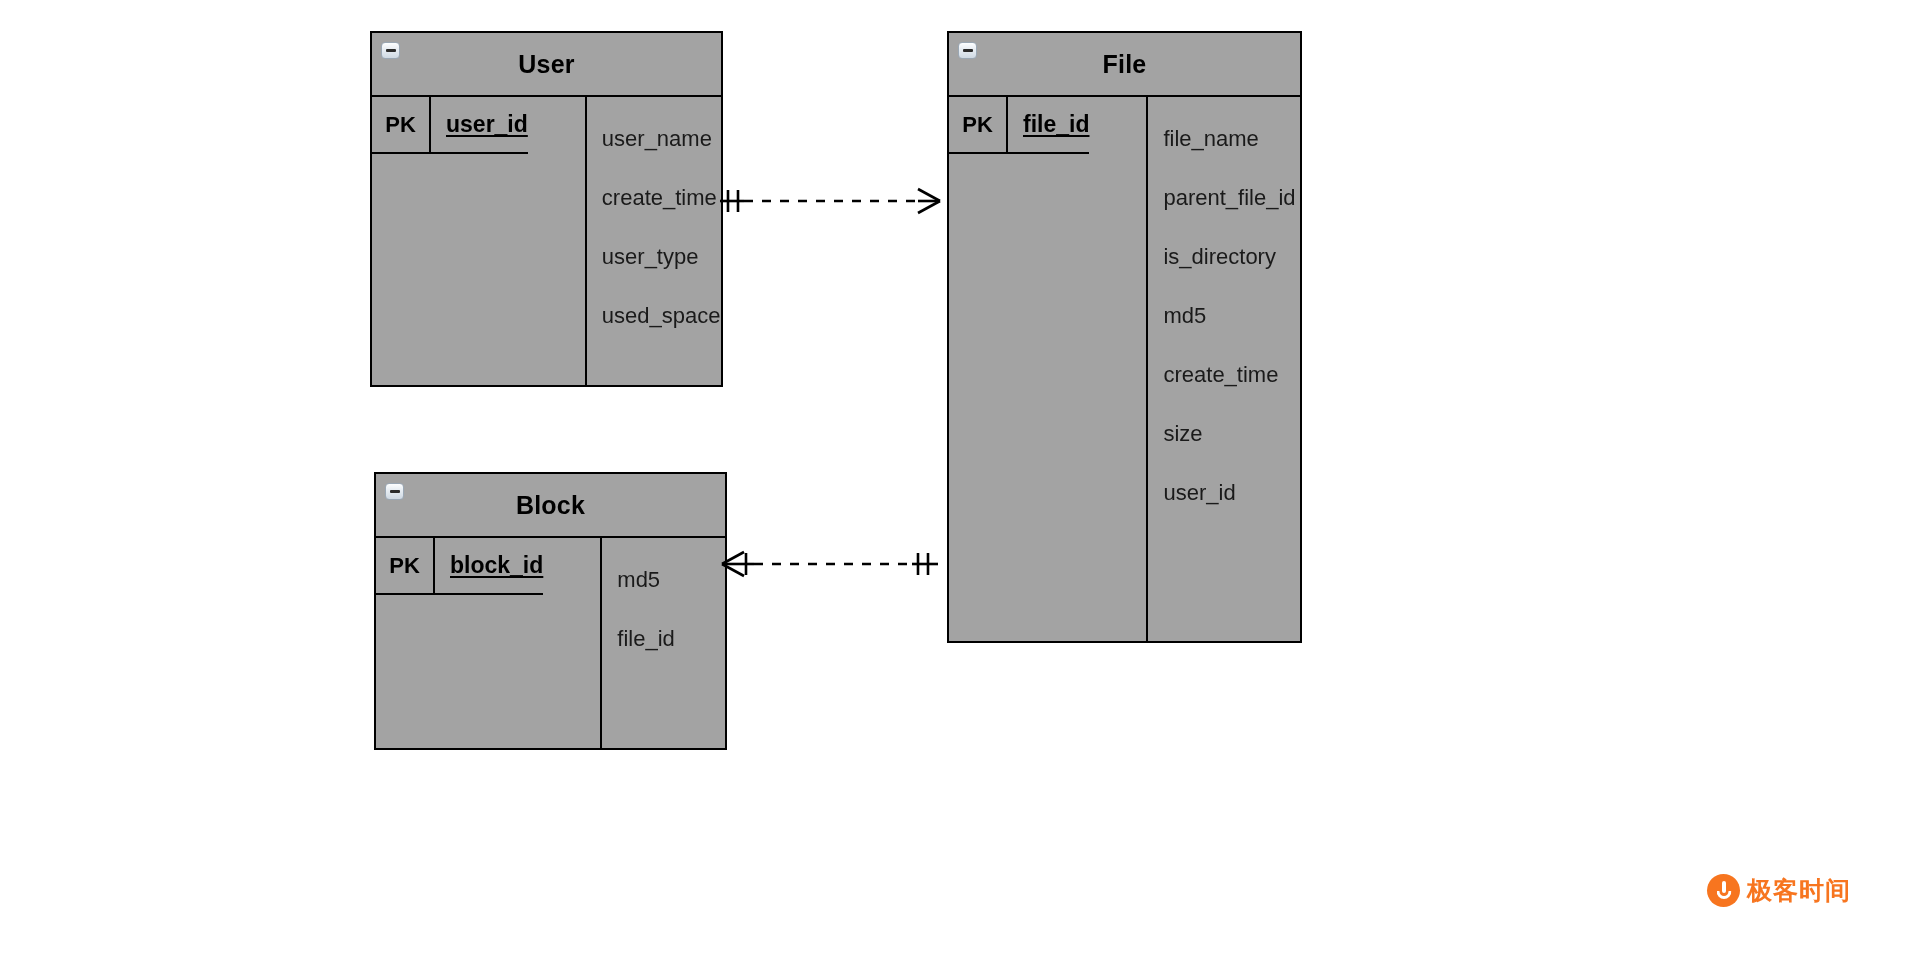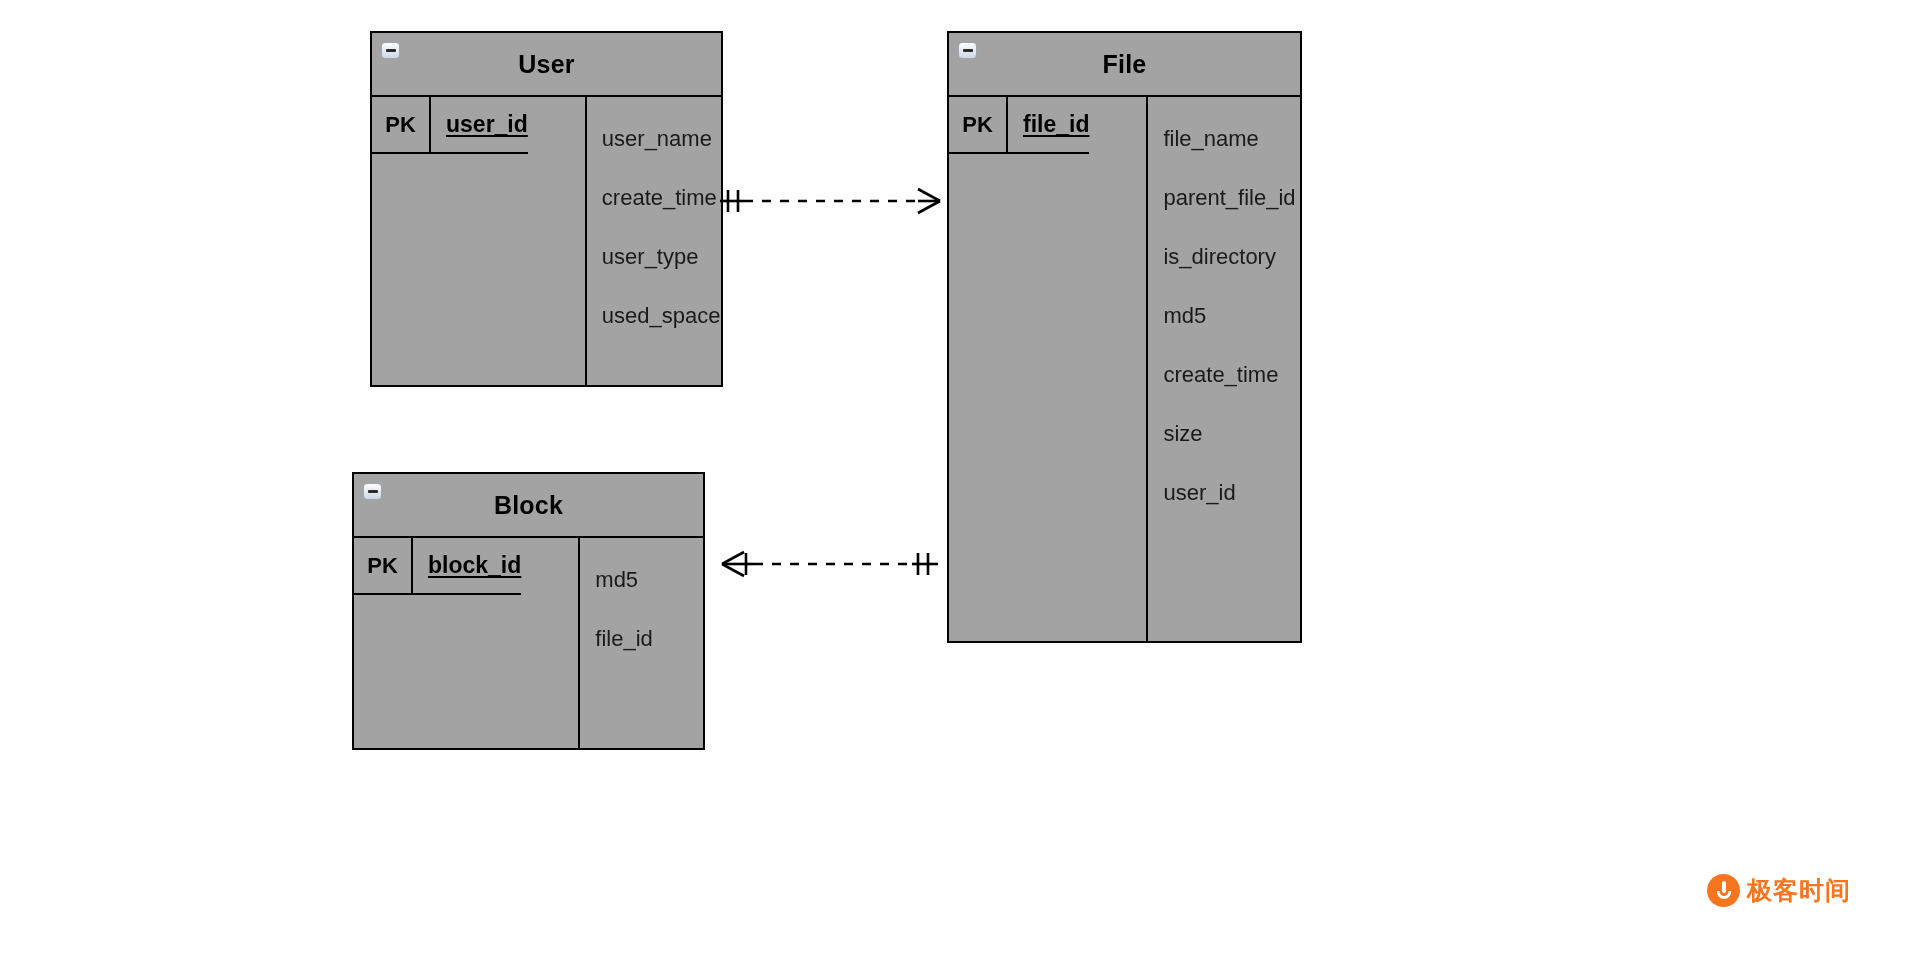--- a/index.html
+++ b/index.html
@@ -249,21 +249,21 @@
           <div class="attr-item">is_directory</div>
           <div class="attr-item">md5</div>
           <div class="attr-item">create_time</div>
           <div class="attr-item">size</div>
           <div class="attr-item">user_id</div>
         </div>
       </div>
     </div>
   </div>
 
-  <div class="entity" style="left:352px; top:472px; width:353px; height:278px;">
+  <div class="entity" style="left:374px; top:472px; width:353px; height:278px;">
     <div class="entity-header">
       <span class="collapse-icon">
         <span class="bar"></span>
       </span>
       <span class="entity-title">Block</span>
     </div>
     <div class="entity-body" style="height:212px;">
       <div class="pk-row">
         <div class="pk-gutter">
           <span class="pk-label">PK</span>

